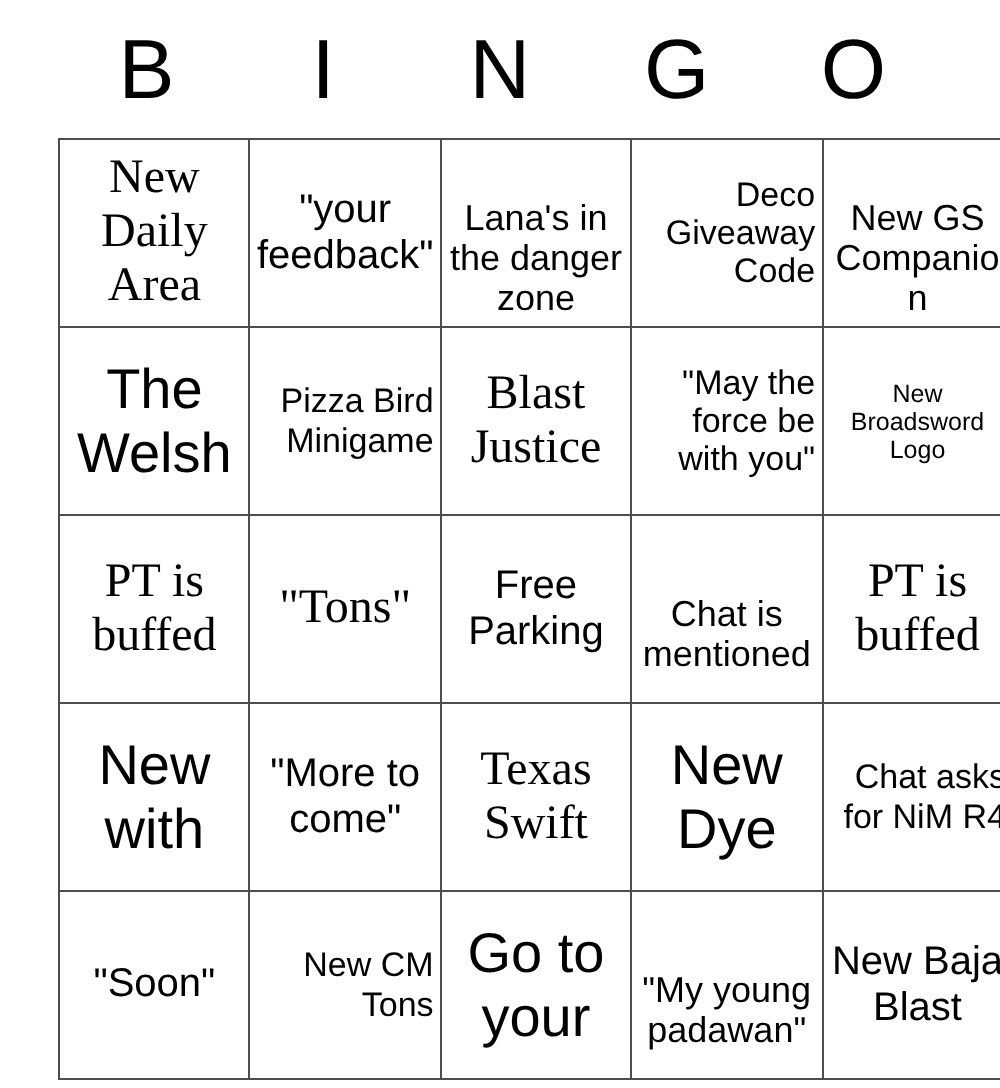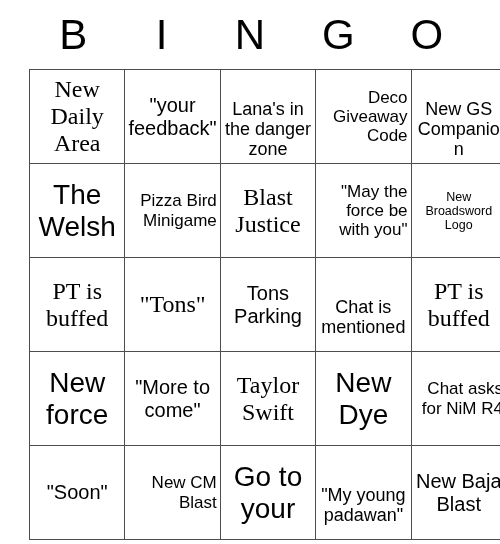--- a/index.html
+++ b/index.html
@@ -125,52 +125,52 @@
           </td>
       </tr>
       <tr>
         <td class="bingo-cell">
             <span class="cell-text fs-lg">PT is buffed</span>
           </td>
         <td class="bingo-cell">
             <span class="cell-text fs-lg">"Tons"</span>
           </td>
         <td class="bingo-cell">
-            <span class="cell-text fs-md">Tons Parking</span>
+            <span class="cell-text fs-md">Free Parking</span>
           </td>
         <td class="bingo-cell">
             <span class="cell-text fs-xs">Chat is mentioned</span>
           </td>
         <td class="bingo-cell">
             <span class="cell-text fs-lg">PT is buffed</span>
           </td>
       </tr>
       <tr>
         <td class="bingo-cell">
-            <span class="cell-text fs-xl">New force</span>
+            <span class="cell-text fs-xl">New with</span>
           </td>
         <td class="bingo-cell">
             <span class="cell-text fs-md">"More to come"</span>
           </td>
         <td class="bingo-cell">
-            <span class="cell-text fs-lg">Taylor Swift</span>
+            <span class="cell-text fs-lg">Texas Swift</span>
           </td>
         <td class="bingo-cell">
             <span class="cell-text fs-xl">New Dye</span>
           </td>
         <td class="bingo-cell">
             <span class="cell-text fs-sm">Chat asks for NiM R4</span>
           </td>
       </tr>
       <tr>
         <td class="bingo-cell">
             <span class="cell-text fs-md">"Soon"</span>
           </td>
         <td class="bingo-cell">
-            <span class="cell-text fs-sm">New CM Blast</span>
+            <span class="cell-text fs-sm">New CM Tons</span>
           </td>
         <td class="bingo-cell">
             <span class="cell-text fs-xl">Go to your</span>
           </td>
         <td class="bingo-cell">
             <span class="cell-text fs-xs">"My young padawan"</span>
           </td>
         <td class="bingo-cell">
             <span class="cell-text fs-md">New Baja Blast</span>
           </td>

